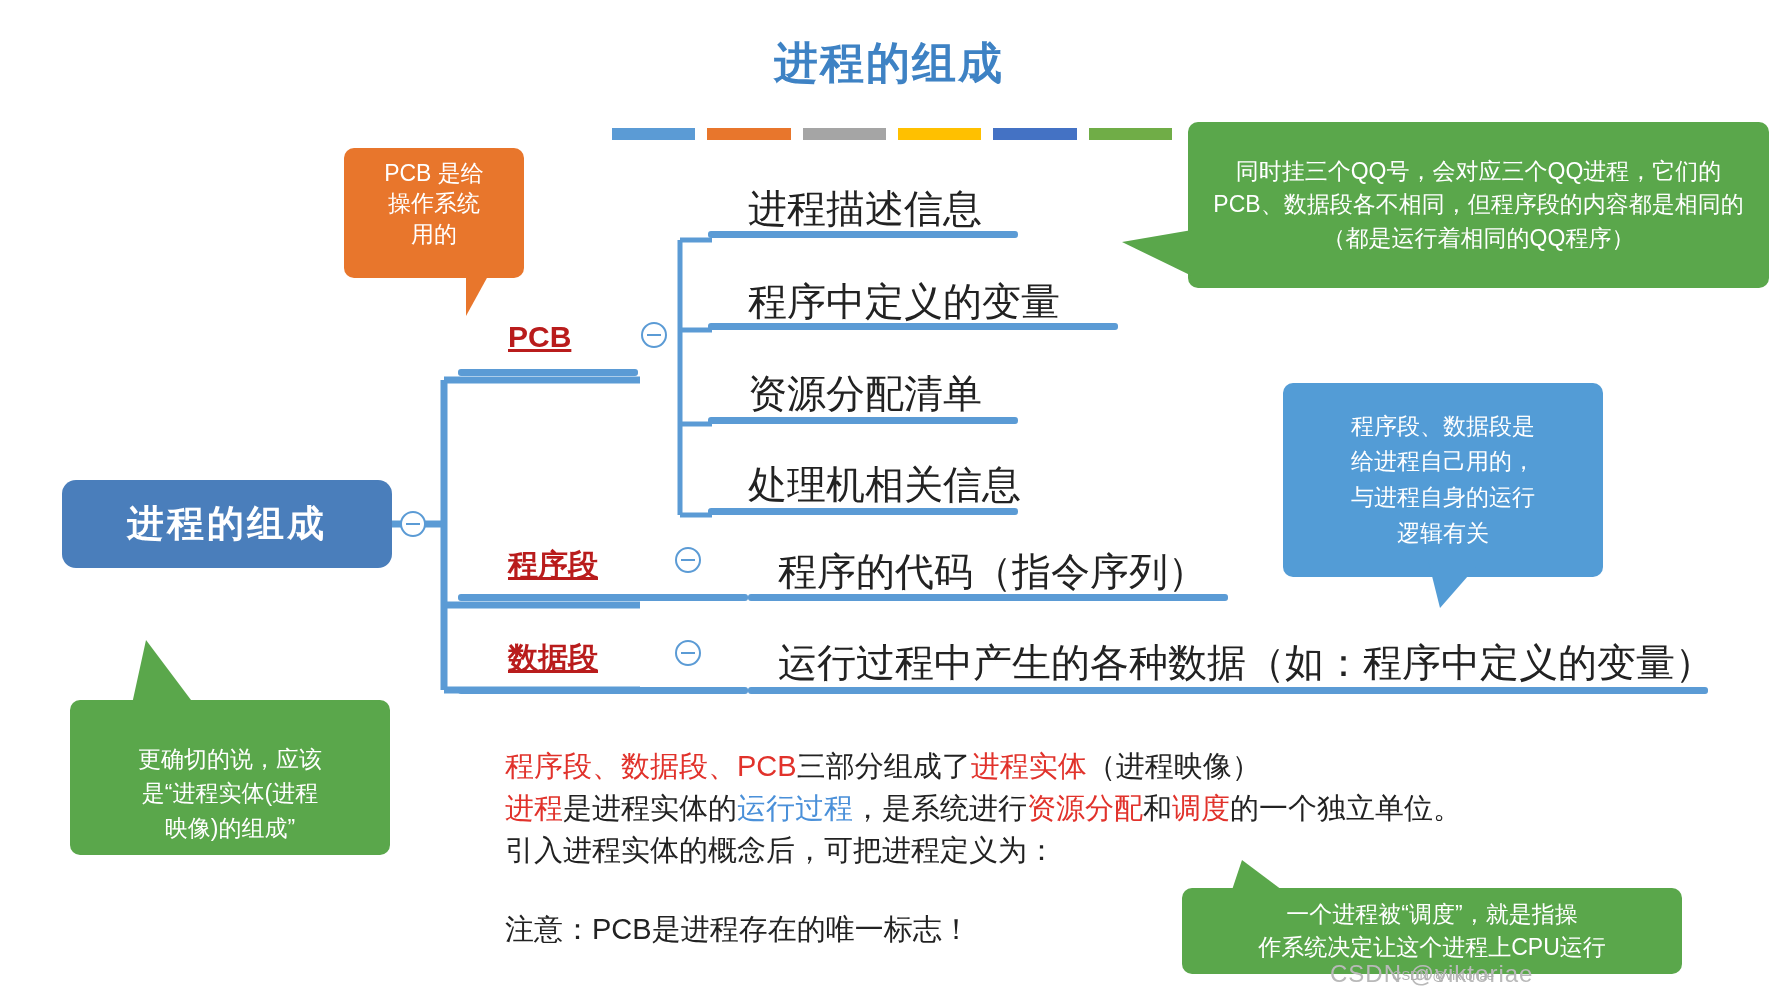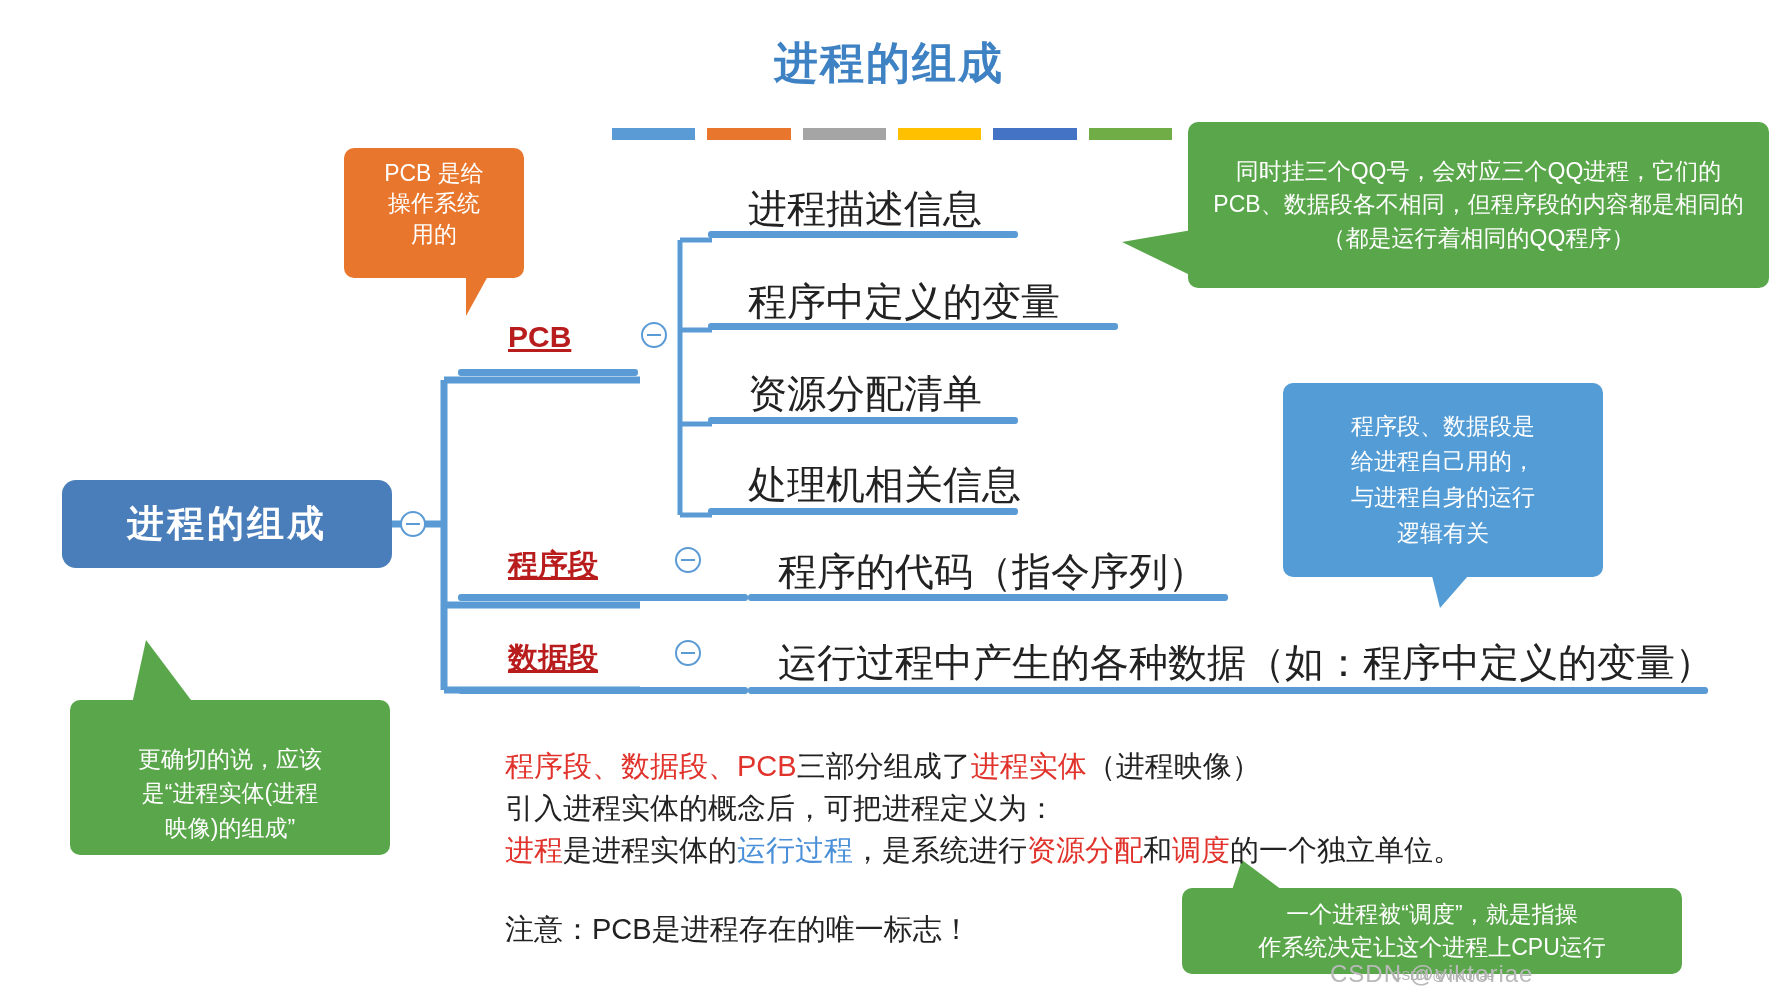--- a/index.html
+++ b/index.html
@@ -236,22 +236,22 @@
 <div class="abs callout green" style="left:1182px; top:888px; width:500px; height:86px; white-space:pre-line; display:flex; align-items:center; justify-content:center; line-height:1.42;">
   <span>一个进程被“调度”，就是指操
 作系统决定让这个进程上CPU运行</span>
 </div>
 <div class="tail" style="left:1232px; top:860px; border-bottom:30px solid #5aa74b; border-left:10px solid transparent; border-right:40px solid transparent;"></div>
 
 <div class="abs" id="paragraph">
   <div>
     <span class="red">程序段、数据段、PCB</span><span>三部分组成了</span><span class="red">进程实体</span><span>（进程映像）</span>
   </div>
-  <div>引入进程实体的概念后，可把进程定义为：</div>
   <div>
     <span class="red">进程</span><span>是进程实体的</span><span class="blue">运行过程</span><span>，是系统进行</span><span class="red">资源分配</span><span>和</span><span class="red">调度</span><span>的一个独立单位。</span>
   </div>
+  <div>引入进程实体的概念后，可把进程定义为：</div>
 </div>
 
 <div class="abs" id="note">注意：PCB是进程存在的唯一标志！</div>
 
 <div class="abs" id="watermark-main">CSDN @viktoriae</div>
 <div class="abs" id="watermark-small">CSDN @viktoriae</div>
 
 </body></html>

